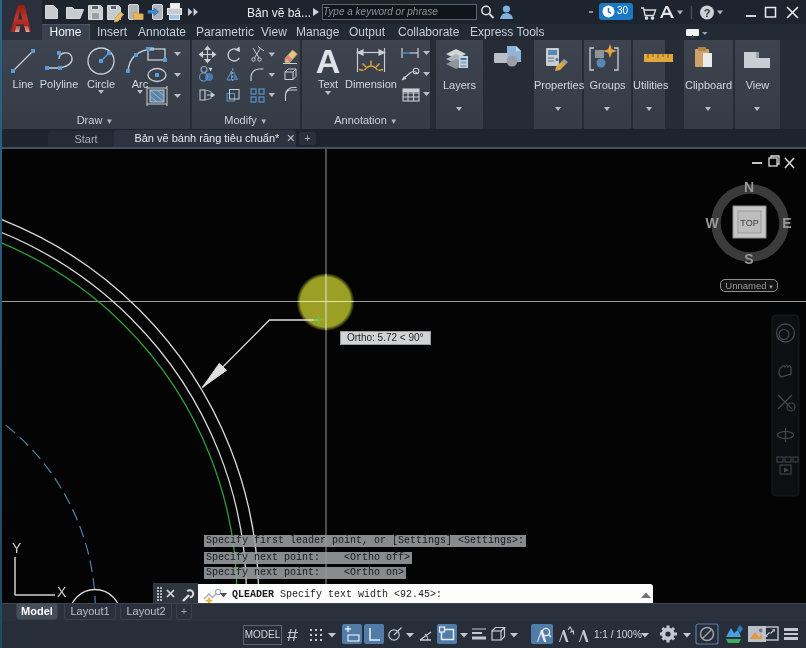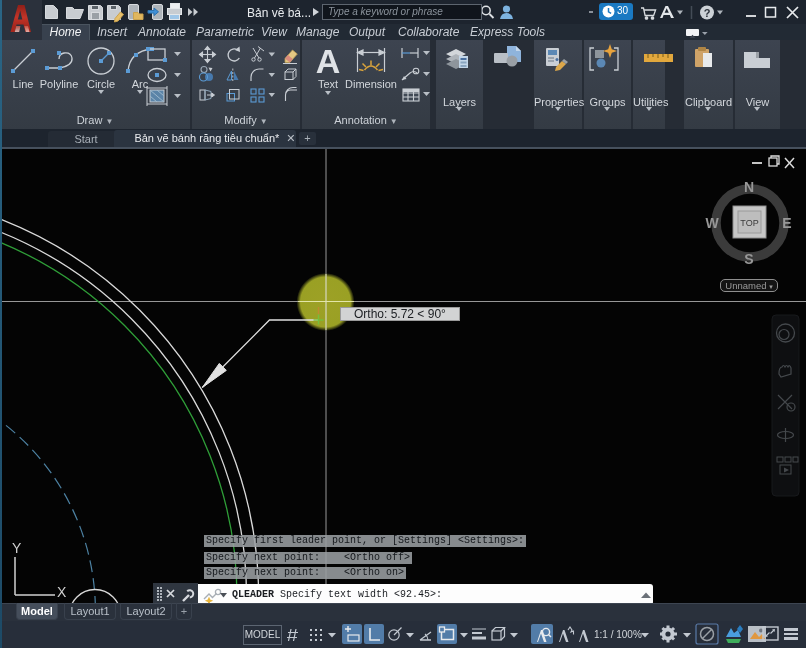--- a/index.html
+++ b/index.html
@@ -1,48 +1,48 @@
 <!DOCTYPE html>
 <html><head>
 <meta charset="utf-8">
 <style>
 html,body{margin:0;padding:0;background:#10151c;}
 #app{position:relative;width:806px;height:648px;overflow:hidden;font-family:"Liberation Sans",sans-serif;background:#1b222d;}
 .abs{position:absolute;}
 
 #titlebar{left:0;top:0;width:806px;height:24px;background:#1d242e;}
 #doctitle{left:247px;top:6px;color:#e8ebee;font-size:12px;}
-#searchbox{left:322px;top:4px;width:153px;height:14px;background:#10151c;border:1px solid #5d656f;color:#8b939c;font-size:10px;font-style:italic;line-height:14px;padding-left:5px;}
+#searchbox{left:322px;top:4px;width:153px;height:14px;background:#10151c;border:1px solid #5d656f;color:#8b939c;font-size:10px;font-style:italic;line-height:14px;}
 #badge30{left:599px;top:3px;width:34px;height:17px;background:#1a79c2;border-radius:3px;color:#fff;font-size:10px;}
 
-#menurow{left:0;top:24px;width:806px;height:16px;background:#222a34;color:#c9ced5;font-size:12px;font-style:italic;}
+#menurow{left:0;top:24px;width:806px;height:16px;background:#222a34;color:#c9ced5;font-size:12px;}
 .mtab{position:absolute;top:0;height:16px;line-height:16px;}
 #hometab{left:41px;top:0;width:49px;height:16px;background:#38414e;border:1px solid #4a545f;border-bottom:none;color:#f2f4f6;text-align:center;line-height:15px;box-sizing:border-box;font-size:12px;}
 
 #ribbon{left:0;top:40px;width:806px;height:89px;background:#262c35;}
 .panel{position:absolute;top:0;height:89px;background:linear-gradient(#3d4450,#343b44);}
 .plabel{position:absolute;bottom:3px;left:0;right:0;text-align:center;color:#cdd2d8;font-size:11px;}
 .plabel span{font-size:8px;color:#aeb4bb;}
 .biglabel{position:absolute;color:#d3d7dc;font-size:11px;text-align:center;}
 .caret{position:absolute;width:0;height:0;border-left:3.5px solid transparent;border-right:3.5px solid transparent;border-top:4px solid #b9bfc6;}
 
 .spanel{position:absolute;top:0;height:89px;background:linear-gradient(#3d4450,#343b44);}
-.spanel .slabel{position:absolute;top:39px;left:0;right:0;text-align:center;color:#d3d7dc;font-size:11px;margin-top:17px;}
+.spanel .slabel{position:absolute;top:39px;left:0;right:0;text-align:center;color:#d3d7dc;font-size:11px;}
 .spanel .scaret{position:absolute;top:67px;left:50%;margin-left:-3.5px;}
 
 #filetabs{left:0;top:129px;width:806px;height:18px;background:#1d242e;padding-left:11px;}
 #starttab{left:48px;top:2px;width:76px;height:16px;color:#a9b0b8;font-size:11px;text-align:center;line-height:16px;background:#242b35;border-radius:3px 3px 0 0;}
 #activetab{left:114px;top:1px;width:182px;height:17px;color:#e9ebee;font-size:11px;background:#2b3440;border-radius:3px 3px 0 0;line-height:17px;text-align:center;}
 #plustab{left:299px;top:3px;width:17px;height:13px;background:#28303b;color:#a9b0b8;border-radius:2px;text-align:center;line-height:13px;font-size:11px;}
 
 #canvas{left:0;top:147px;width:806px;height:456px;background:#040404;}
 #cantop{left:0;top:147px;width:806px;height:2px;background:#46505d;}
 #canleft{left:0;top:149px;width:2px;height:454px;background:#2d6787;}
 .histline{position:absolute;font-family:"Liberation Mono",monospace;font-size:10px;line-height:12px;color:#15181c;background:rgba(154,158,162,0.88);padding:0 2px;white-space:pre;}
-#tooltip{left:340px;top:160px;height:12px;background:#d2d3d4;border:1px solid #9a9a9a;color:#1b1e22;font-size:12px;line-height:12px;padding:0 13px;}
+#tooltip{left:340px;top:184px;height:12px;background:#d2d3d4;border:1px solid #9a9a9a;color:#1b1e22;font-size:10px;line-height:12px;padding:0 6px;}
 #cmddock{left:153px;top:436px;width:45px;height:22px;background:#2f3640;}
 #cmdinput{left:198px;top:437px;width:455px;height:21px;background:#fdfdfd;border-radius:0 3px 3px 0;}
 #cmdtext{position:absolute;left:34px;top:5px;font-family:"Liberation Mono",monospace;font-size:10px;color:#1a1d21;white-space:pre;}
 #unnamed{left:720px;top:131.5px;width:56px;height:11px;border:1px solid #8e8e8e;background:#141414;border-radius:5px;color:#9a9a9a;font-size:9.5px;line-height:11px;text-align:center;}
 
 #layoutrow{left:0;top:603px;width:806px;height:18px;background:#2a313c;box-shadow:inset 0 1px 0 #3d4551;}
 .ltab{position:absolute;top:0;height:17px;line-height:17px;font-size:11px;color:#b9c0c9;text-align:center;border:1px solid #39414d;border-top:none;border-radius:0 0 4px 4px;box-sizing:border-box;}
 #modeltab{left:16px;width:42px;background:#454e5b;color:#fff;font-weight:bold;border-radius:0 0 4px 4px;}
 
 #statusbar{left:0;top:621px;width:806px;height:27px;background:#272e3a;}

